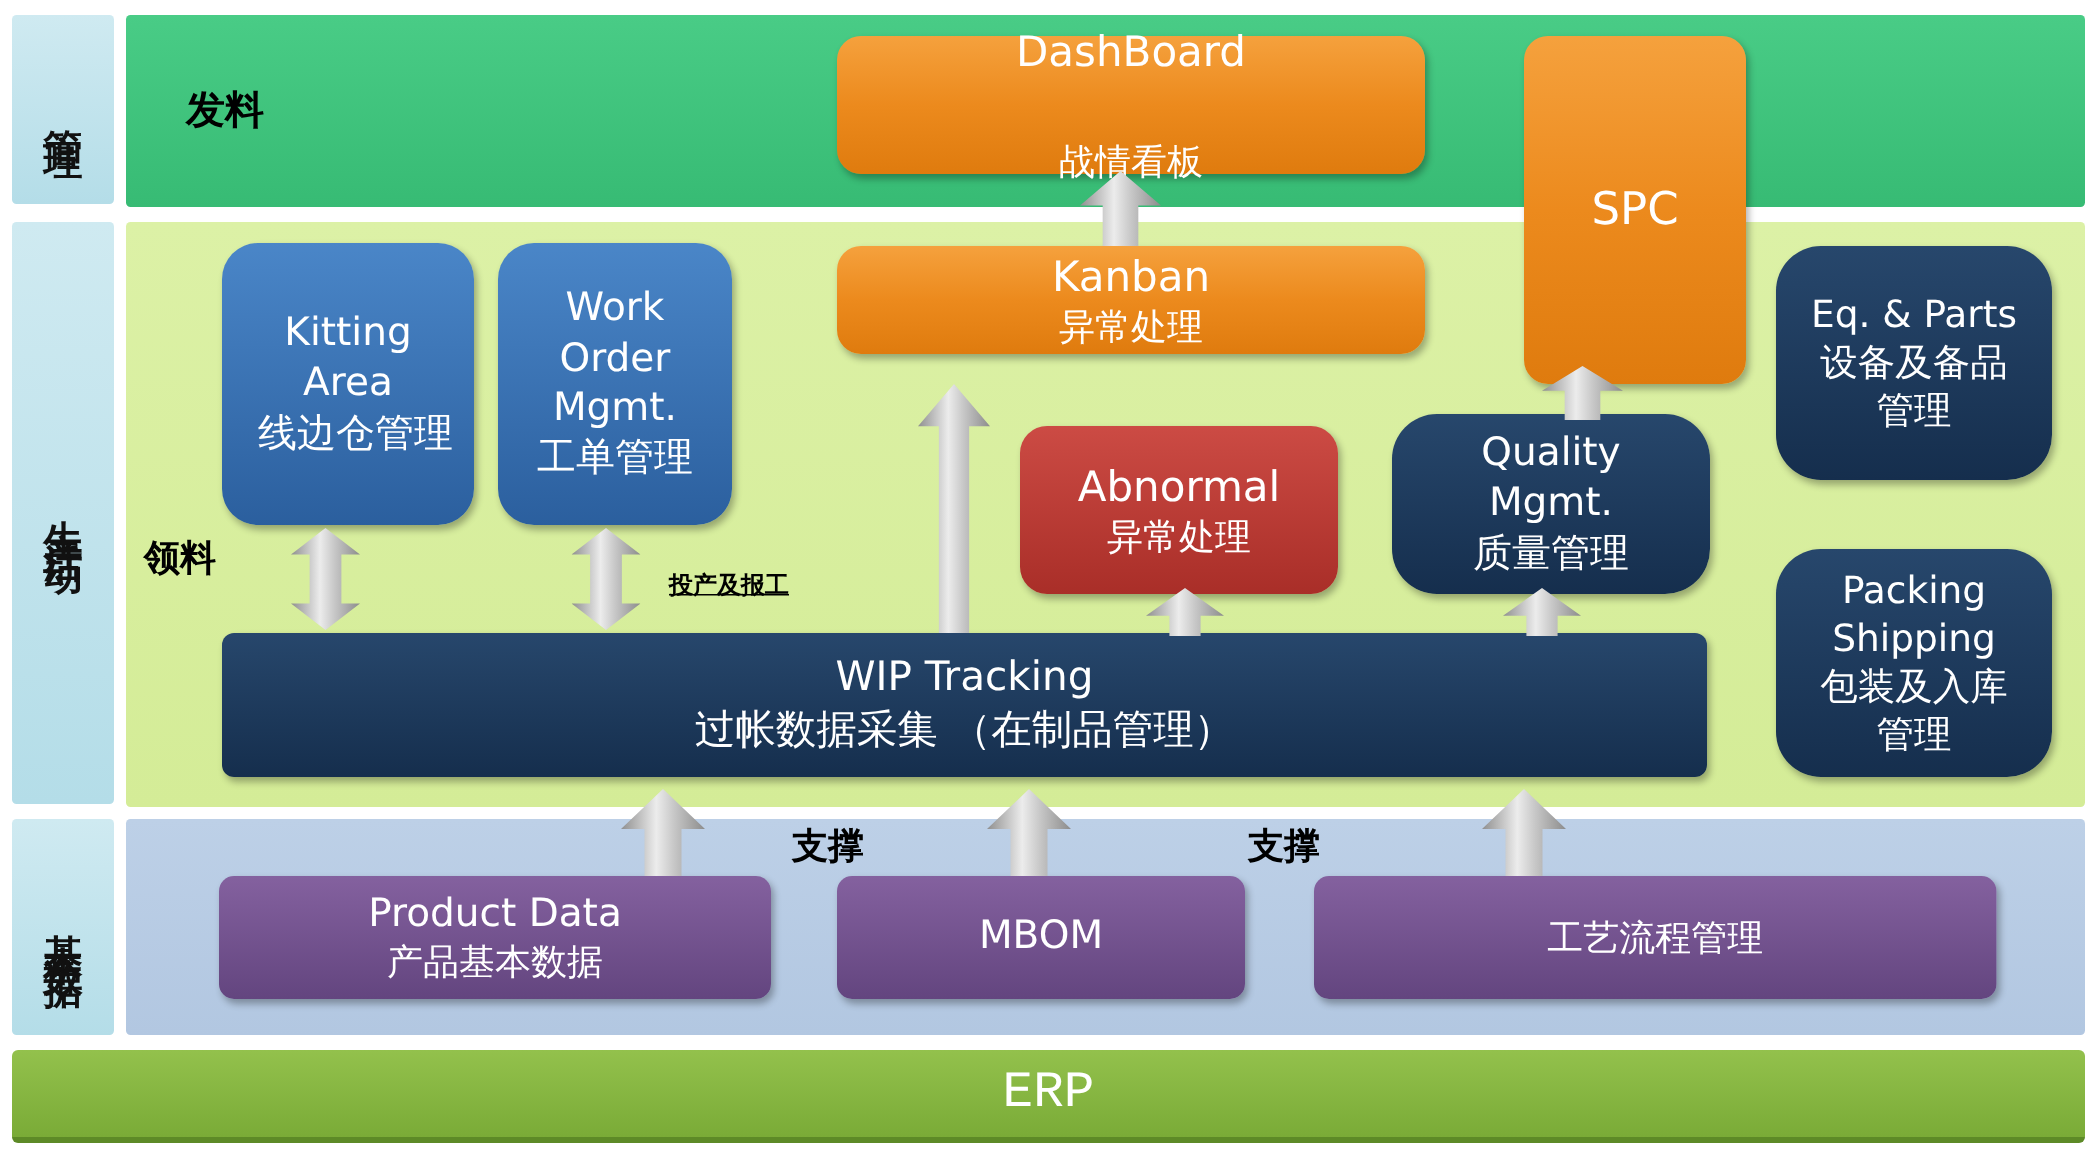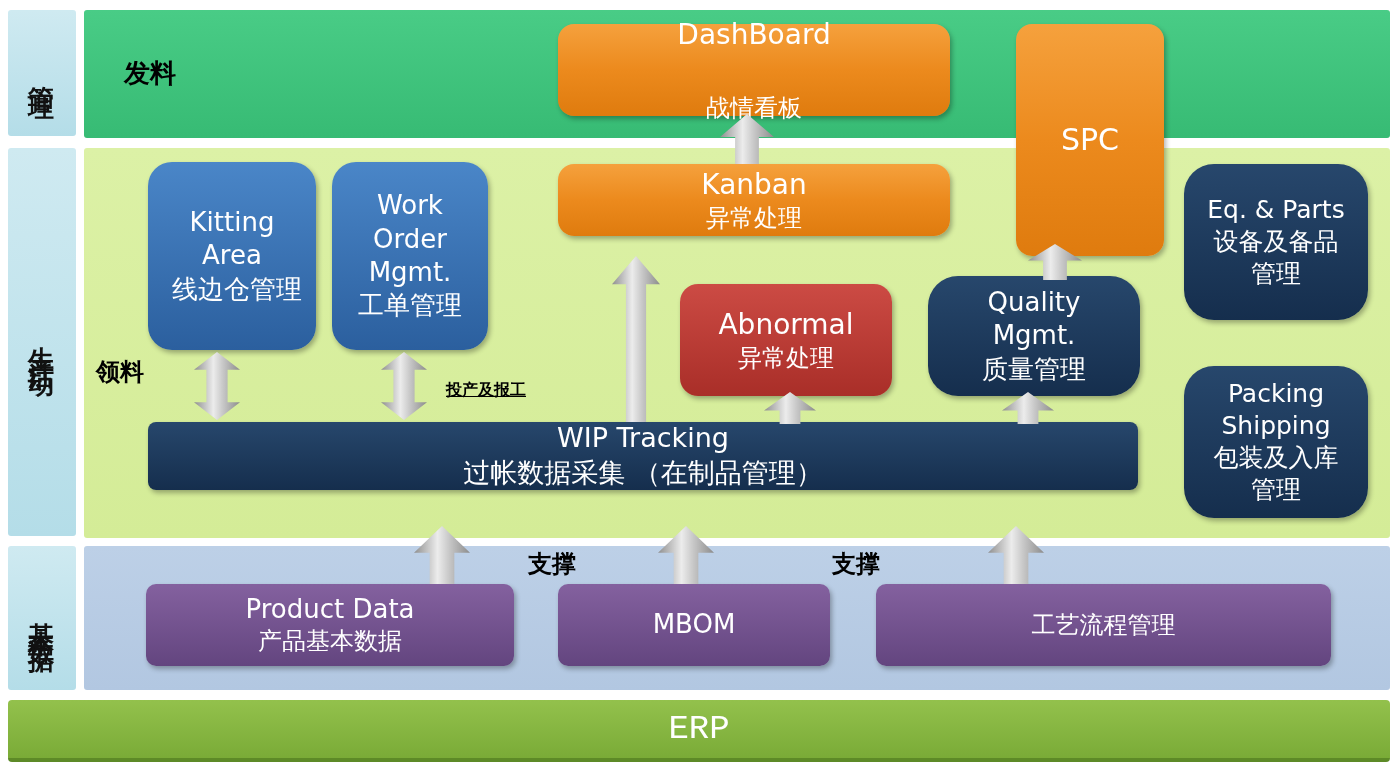--- a/index.html
+++ b/index.html
@@ -52,21 +52,21 @@
   #b-workorder { left:332px; top:162px; width:156px; height:188px; padding:0 14px; font-size:26px; }
 
   #b-abnormal { left:680px; top:284px; width:212px; height:112px; }
   #b-abnormal .l1 { font-size:28px; } #b-abnormal .l2 { font-size:24px; }
 
   #b-quality { left:928px; top:276px; width:212px; height:120px; padding:0 34px; font-size:26px; }
 
   #b-eqparts { left:1184px; top:164px; width:184px; height:156px; padding:0 22px; font-size:25px; }
   #b-packing { left:1184px; top:366px; width:184px; height:152px; padding:0 20px; font-size:25px; }
 
-  #b-wip { left:148px; top:422px; width:990px; height:68px; border-radius:8px; }
+  #b-wip { left:148px; top:422px; width:990px; height:96px; border-radius:8px; }
   #b-wip .l1, #b-wip .l2 { font-size:27px; }
 
   #b-product { left:146px; top:584px; width:368px; height:82px; }
   #b-mbom    { left:558px; top:584px; width:272px; height:82px; }
   #b-routing { left:876px; top:584px; width:455px; height:82px; }
   .purple .l1 { font-size:26px; } .purple .l2 { font-size:24px; }
 
   
   .anno { position:absolute; z-index:4; color:#000; font-weight:bold; }
   #t-faliao   { left:124px; top:56px;  font-size:26px; }

